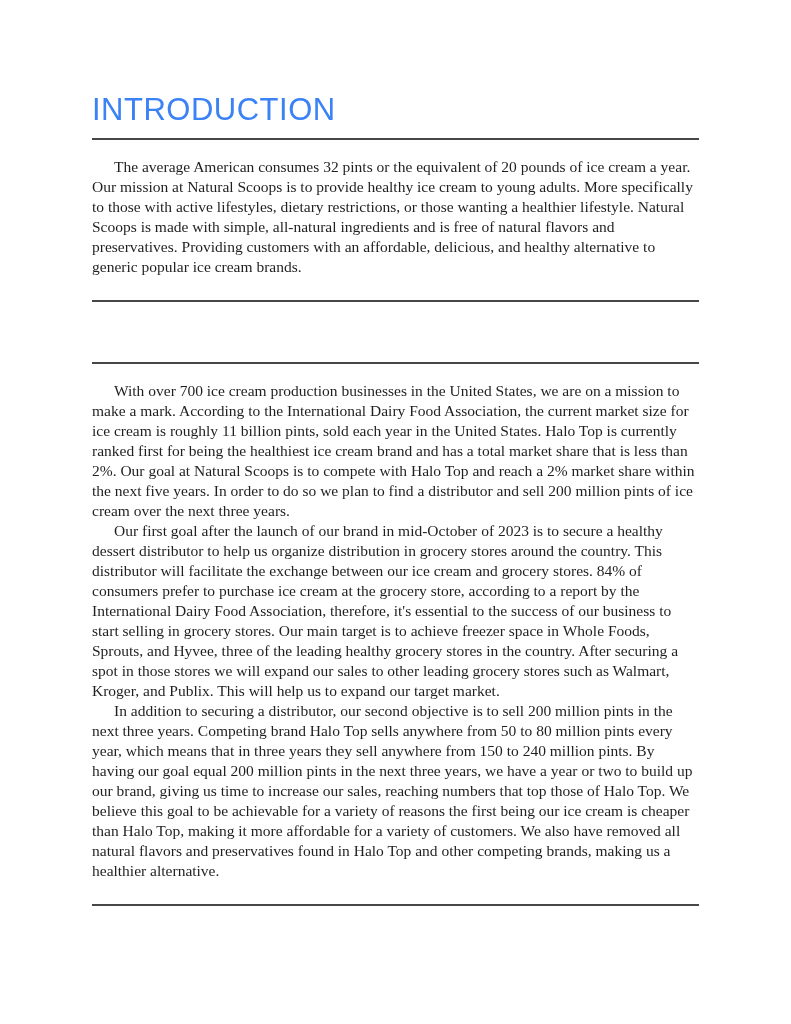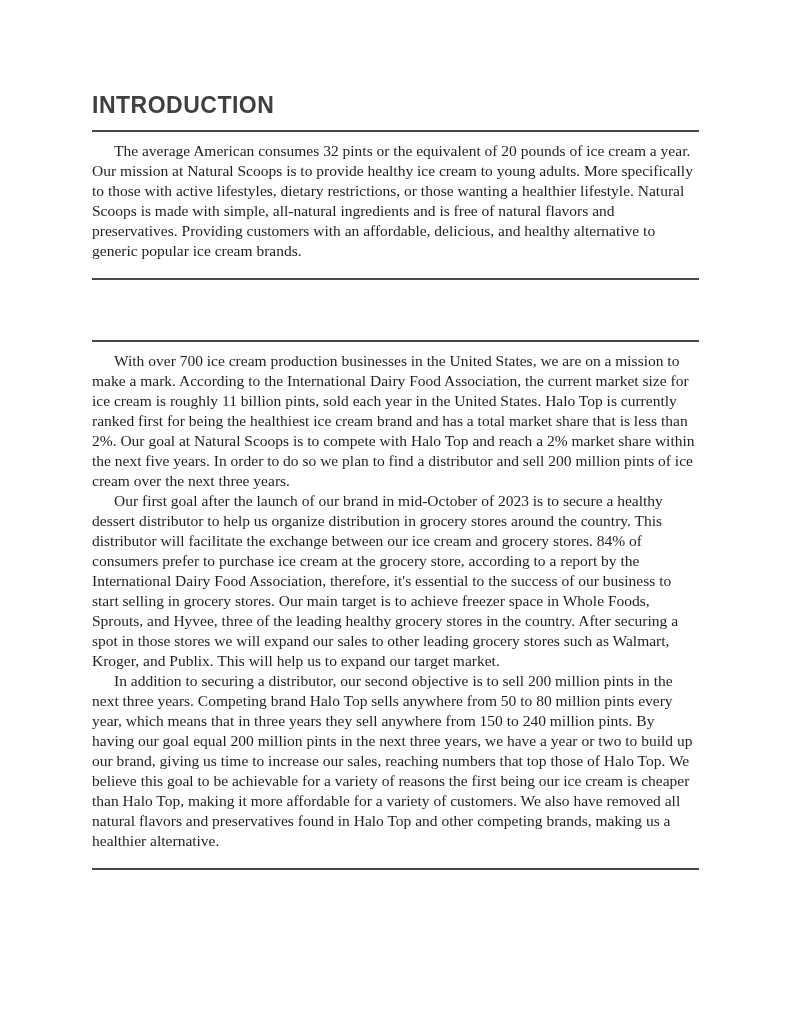--- a/index.html
+++ b/index.html
@@ -18,34 +18,35 @@
     width: 791px;
     height: 1024px;
     padding: 94px 92px 0 92px;
     background: #ffffff;
   }
   .doc-section {
     margin: 0;
   }
   .section-heading {
     font-family: "Liberation Sans", sans-serif;
-    font-weight: bold;
-    font-size: 23px;
+    font-weight: normal;
+    font-size: 31px;
     line-height: 1.0;
     letter-spacing: 0.5px;
-    color: #404040;
+    color: #3b82f6;
     margin: 0 0 13px 0;
   }
   .rule {
     border: none;
     border-top: 2px solid #474747;
     margin: 0;
   }
   .section-body {
-    padding: 9px 0 17px 0;
+    padding: 9px 0 23px 0;
+    margin-top: 8px;
   }
   .para {
     margin: 0;
     font-family: "Liberation Serif", serif;
     font-size: 15.5px;
     line-height: 20px;
     color: #1f1f1f;
     text-indent: 22px;
     text-align: left;
   }

